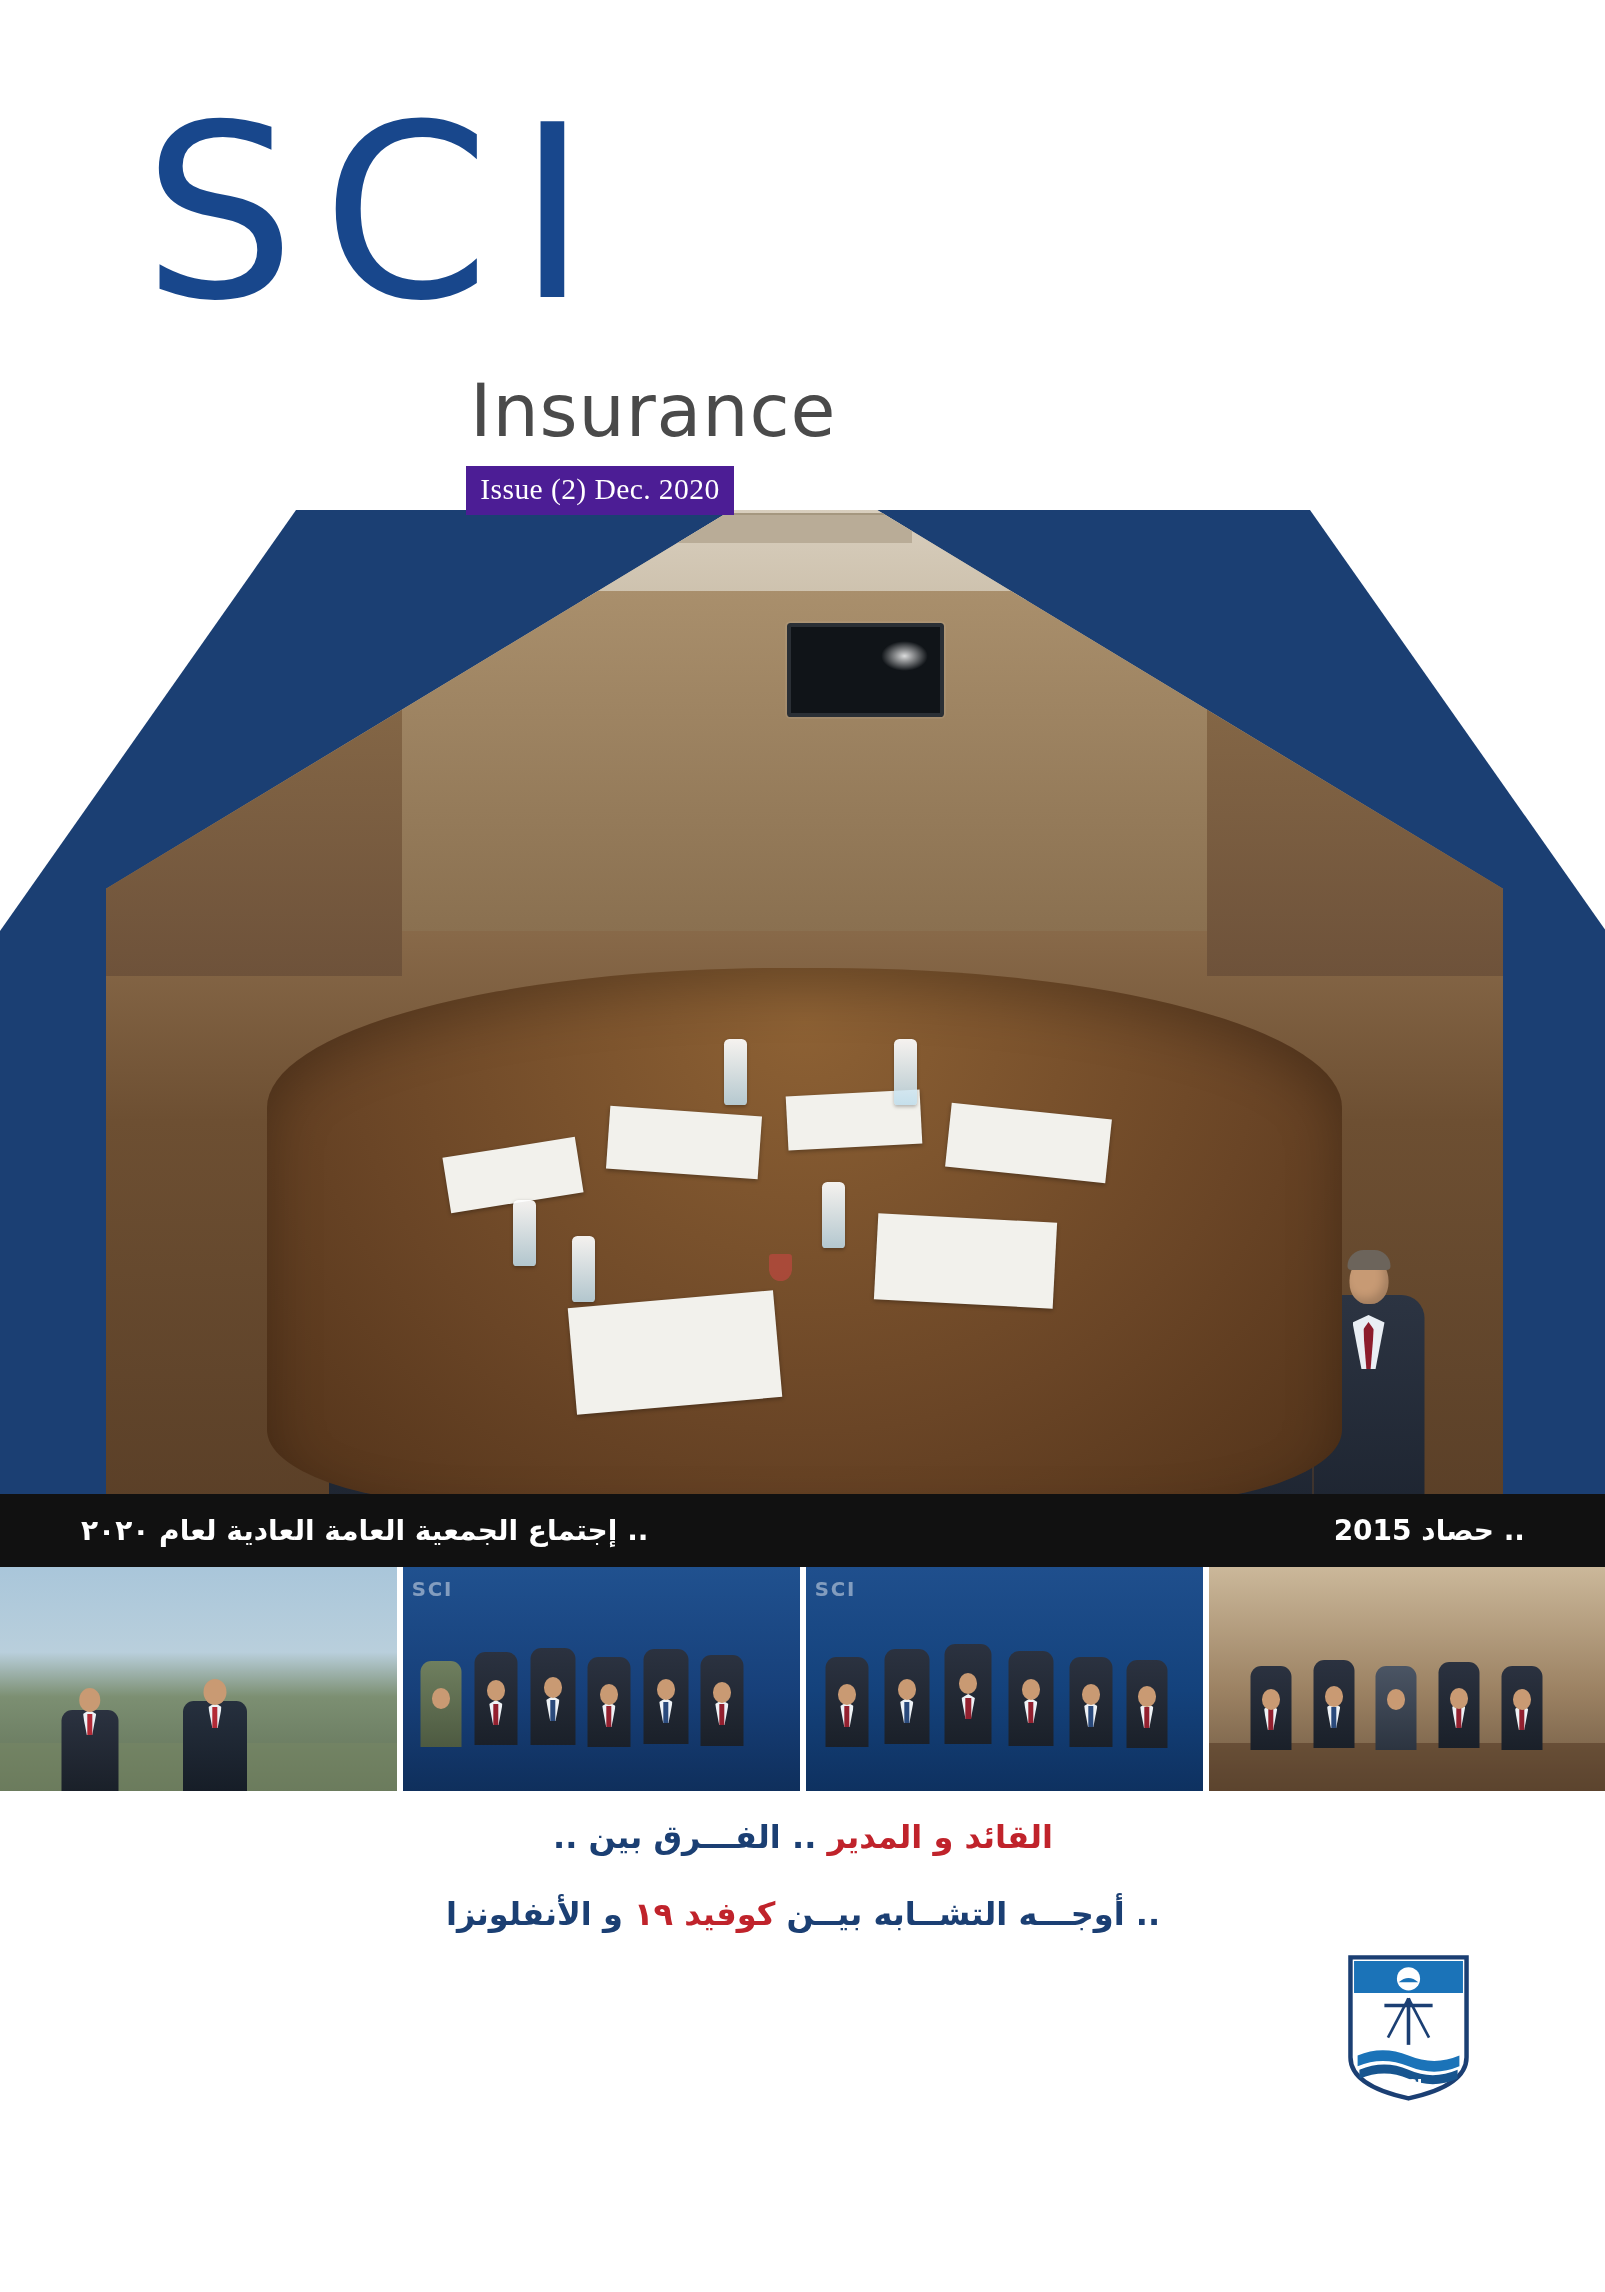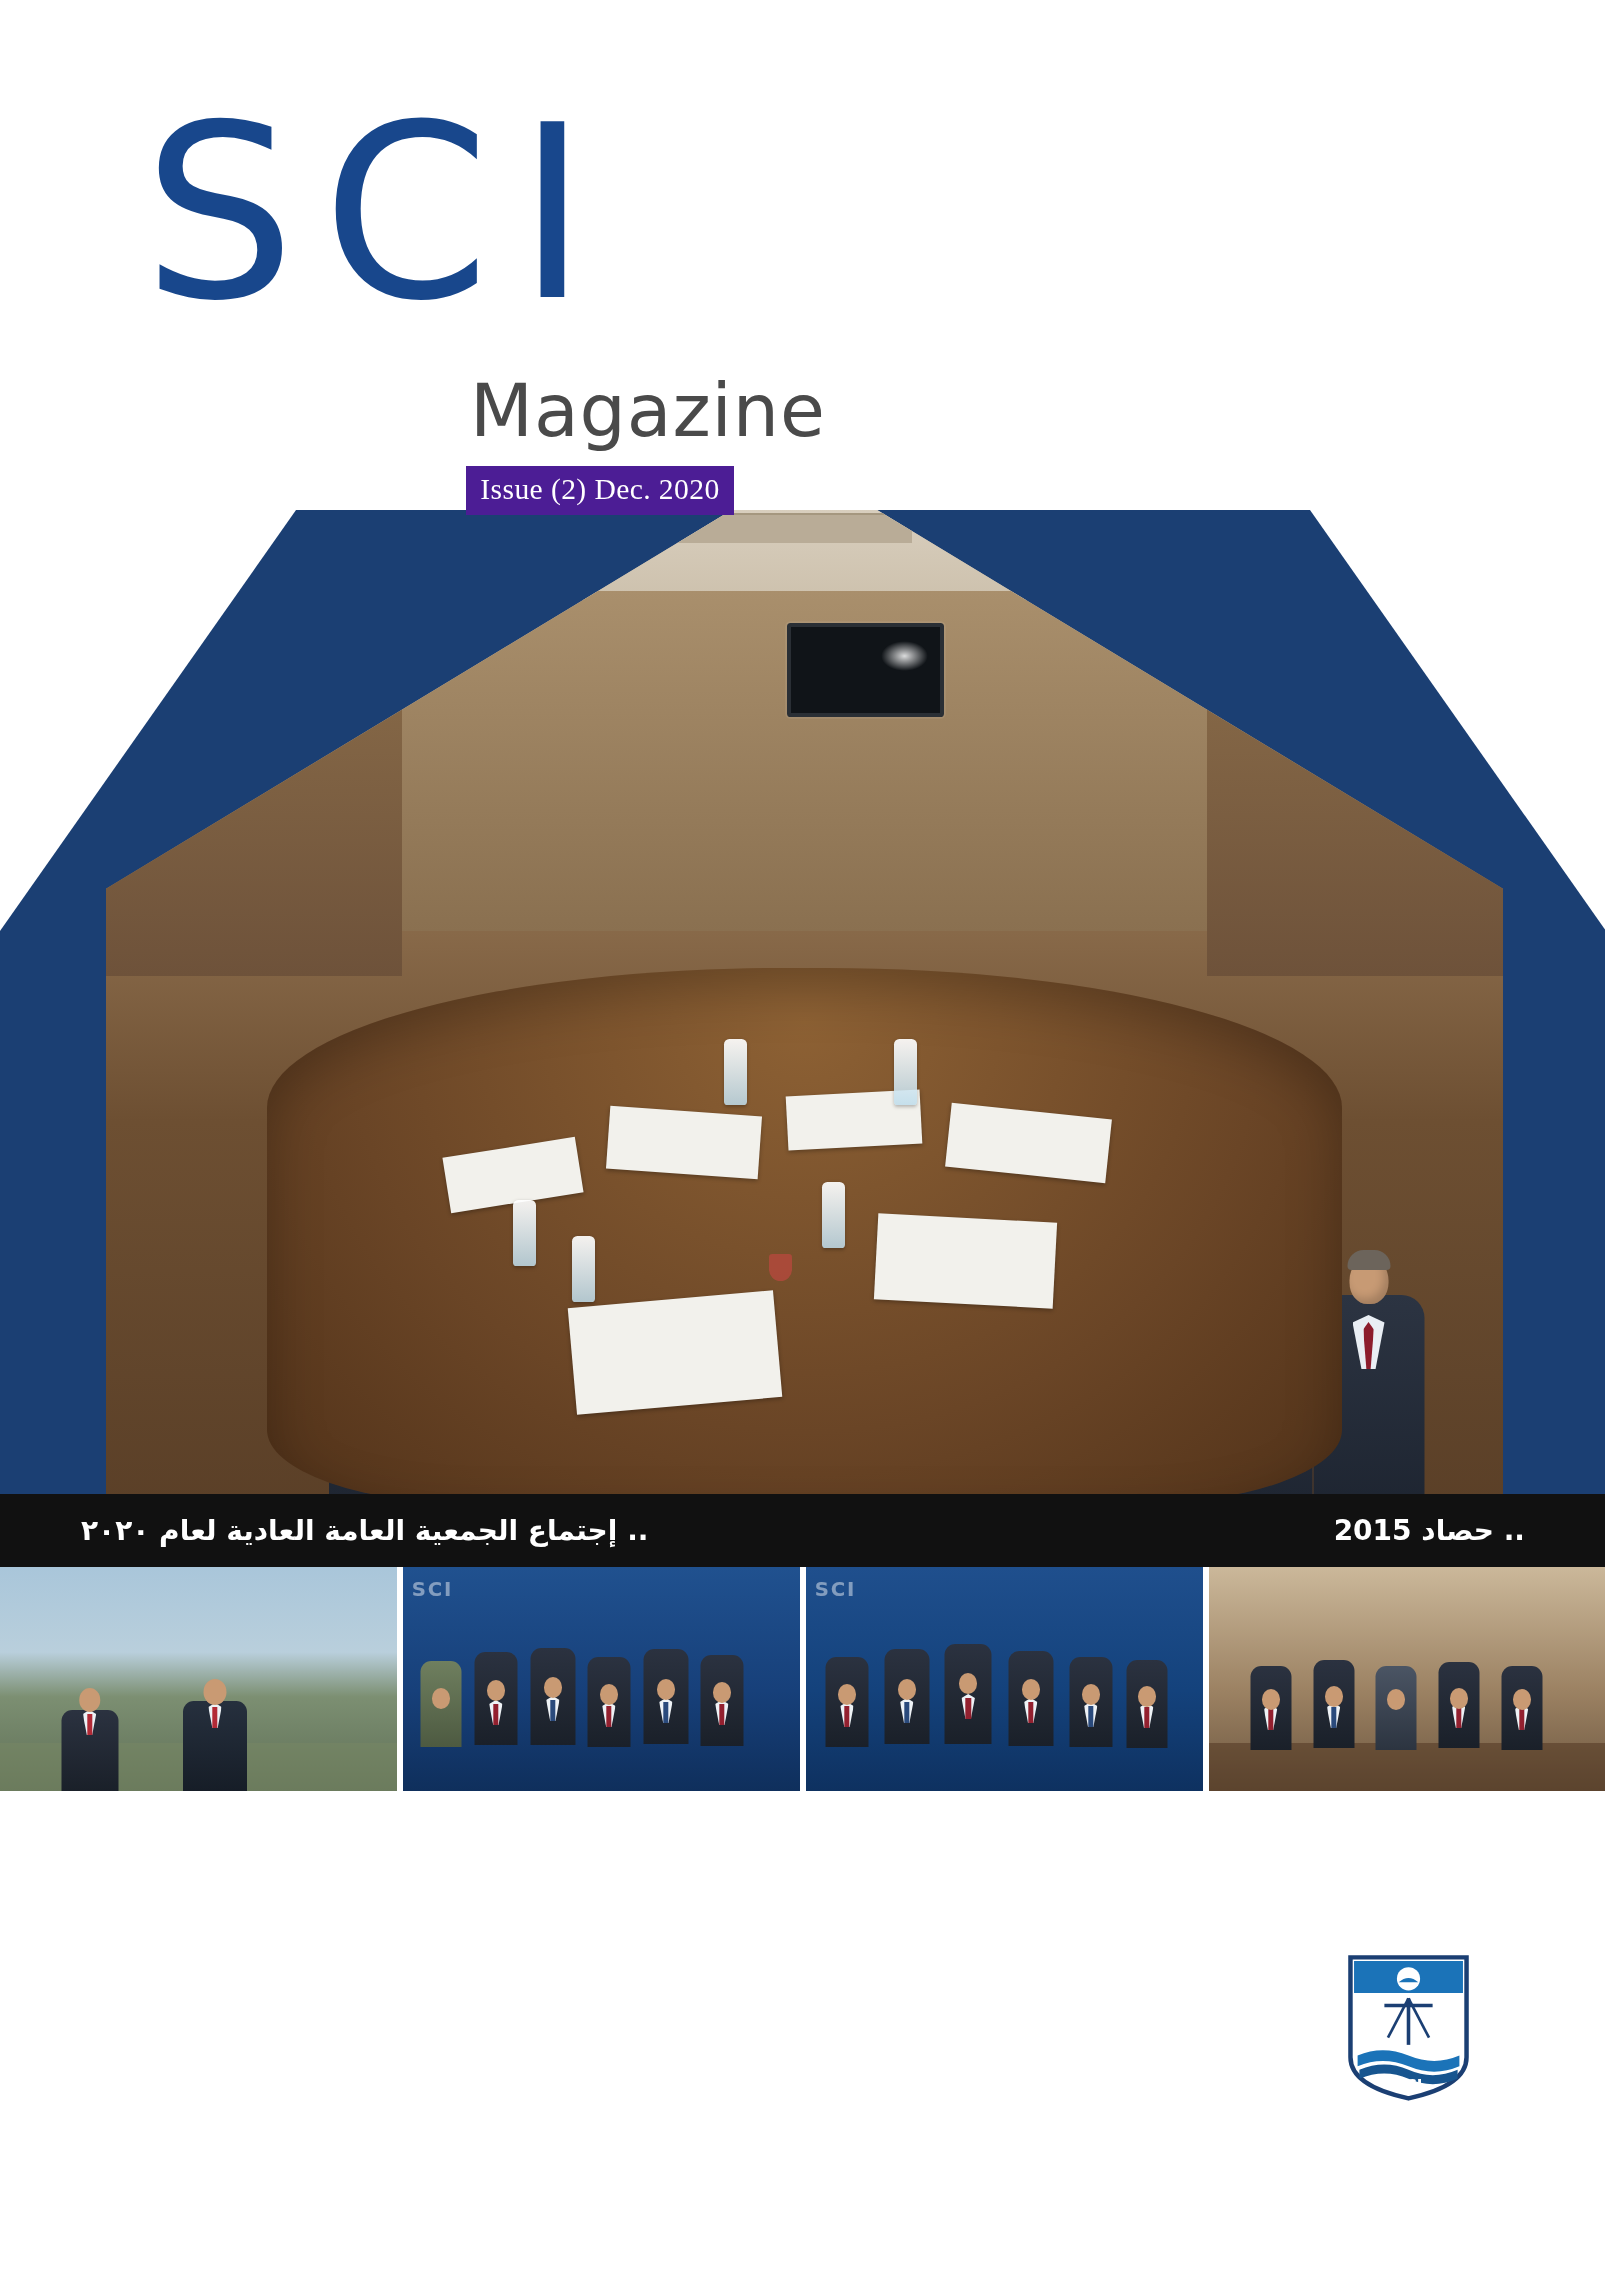--- a/index.html
+++ b/index.html
@@ -417,21 +417,21 @@
       <div class="bottle" style="left:466px; top:770px;"></div>
       <div class="bottle" style="left:716px; top:716px;"></div>
       <div class="bottle" style="left:618px; top:573px;"></div>
       <div class="bottle" style="left:788px; top:573px;"></div>
       <div class="glass" style="left:663px; top:788px; background:rgba(210,70,70,.55); border-radius:3.6px 3.6px 12.5px 12.5px;"></div>
     </div>
   </div>
 
   <div class="masthead">
     <div class="logo-sci">SCI</div>
-    <div class="logo-magazine">Magazine</div>
+    <div class="logo-magazine">Insurance</div>
     <div class="issue-badge">Issue (2) Dec. 2020</div>
   </div>
 
   <div class="caption-bar">
     <div class="caption-text">.. إجتماع الجمعية العامة العادية لعام ٢٠٢٠</div>
     <div class="caption-text">.. حصاد 2015</div>
   </div>
 
   <div class="thumb-strip">
 
@@ -560,20 +560,29 @@
       <div class="fig" style="left:287px; height:125px; width:52px;">
           <div class="b" style="height:84px; width:41px;"></div>
           <div class="sh" style="bottom:61px;"></div>
           <div class="ti" style="bottom:61px;"></div>
           <div class="h" style="bottom:81px;"></div>
         </div>
     </div>
 
   </div>
 
+  <div class="headlines">
+    <div class="headline">
+      <span class="hl-red">القائد و المدير</span>
+      <span> .. الفـــرق بين .. </span>
+    </div>
+    <div class="headline">
+      <span>.. أوجـــه التشــابه بيــن </span><span class="hl-red">كوفيد ١٩</span><span> و الأنفلونزا</span>
+    </div>
+  </div>
 
 
   <div class="seal">
     <svg viewBox="0 0 142 168" width="127" height="150" xmlns="http://www.w3.org/2000/svg">
       <path d="M6 6 H136 V118 Q136 150 71 164 Q6 150 6 118 Z" fill="#ffffff" stroke="#1b3f73" stroke-width="5"></path>
       <path d="M10 10 H132 V46 H10 Z" fill="#1b73b8"></path>
       <circle cx="71" cy="30" r="13" fill="#ffffff"></circle>
       <path d="M60 34 q11 -10 22 0 z" fill="#1b73b8"></path>
       <line x1="71" y1="52" x2="71" y2="104" stroke="#1b3f73" stroke-width="4"></line>
       <line x1="44" y1="60" x2="98" y2="60" stroke="#1b3f73" stroke-width="4"></line>

